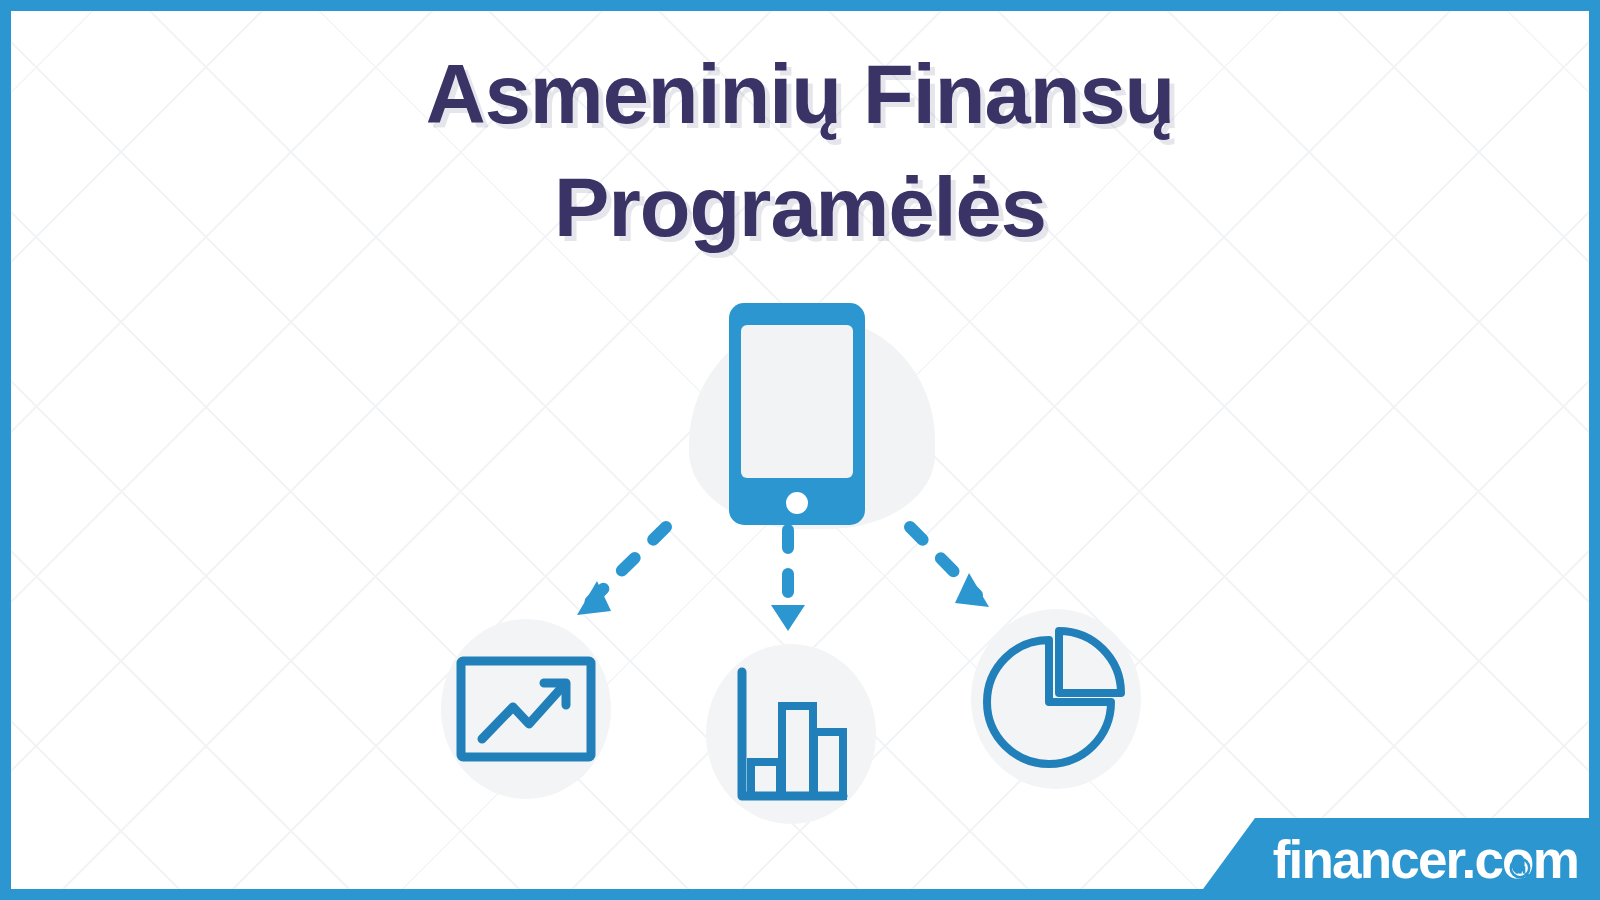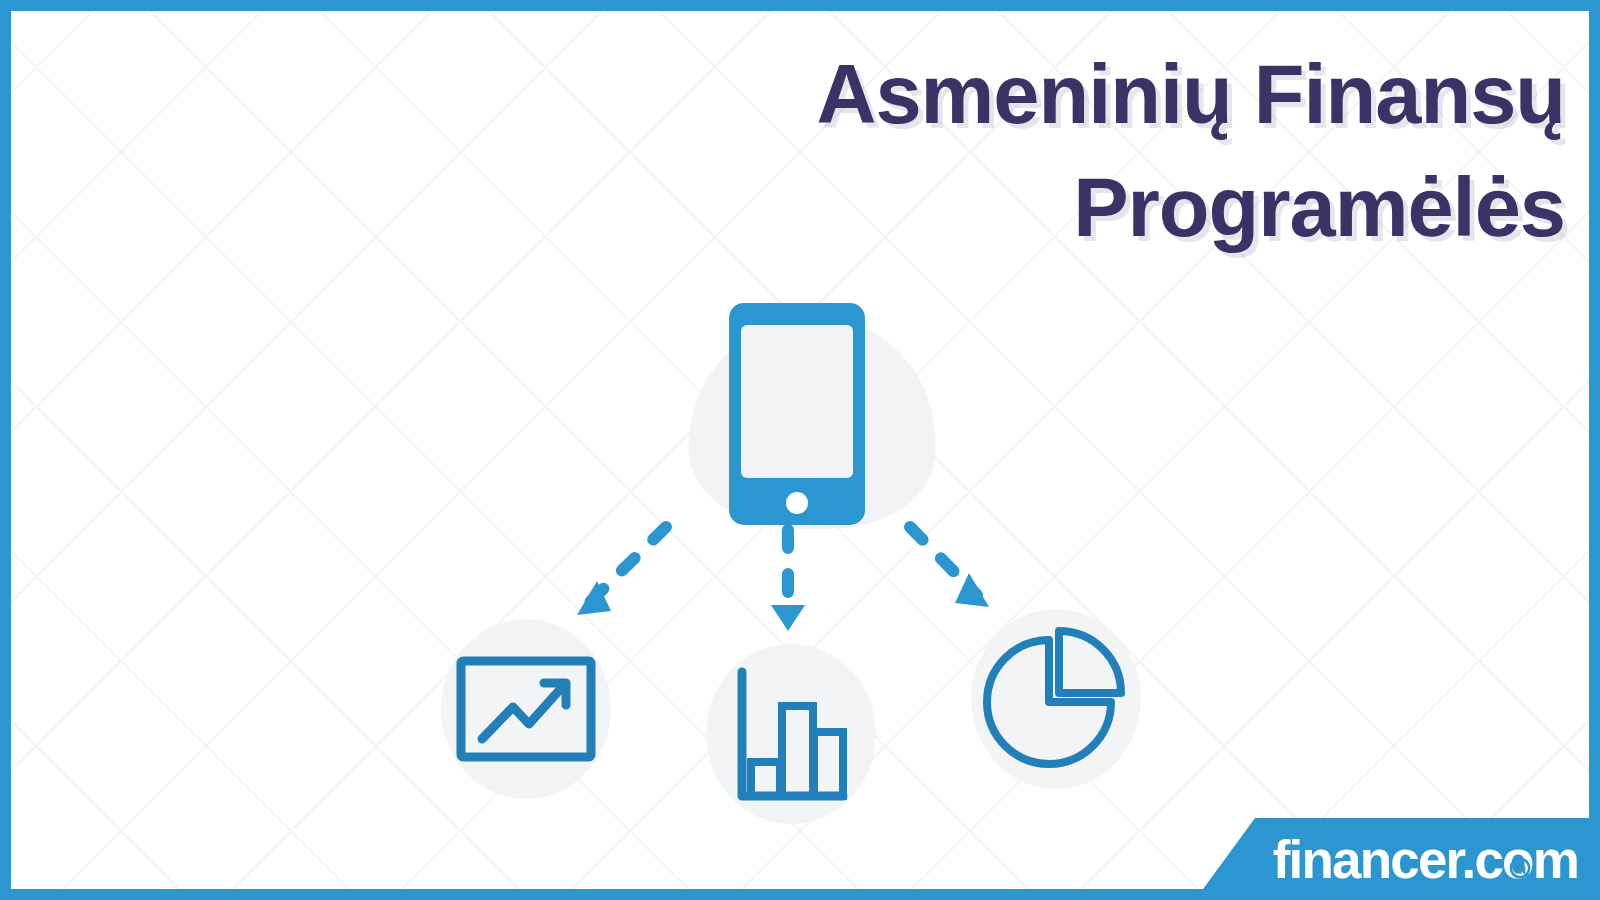--- a/index.html
+++ b/index.html
@@ -28,21 +28,21 @@
       repeating-linear-gradient( 45deg, transparent 0 118px, #f3f4f6 118px 120px),
       repeating-linear-gradient(-45deg, transparent 0 118px, #f3f4f6 118px 120px);
     overflow:hidden;
   }
 
   
   #headline {
     position:absolute;
     left:0; top:28px;
     width:1578px;
-    text-align:right;
+    text-align:center;
     pointer-events:none;
   }
   .hl-line {
     display:block;
     line-height:1.0;
     white-space:nowrap;
   }
   .hl-line .hl-text {
     display:inline-block;
     position:relative;

